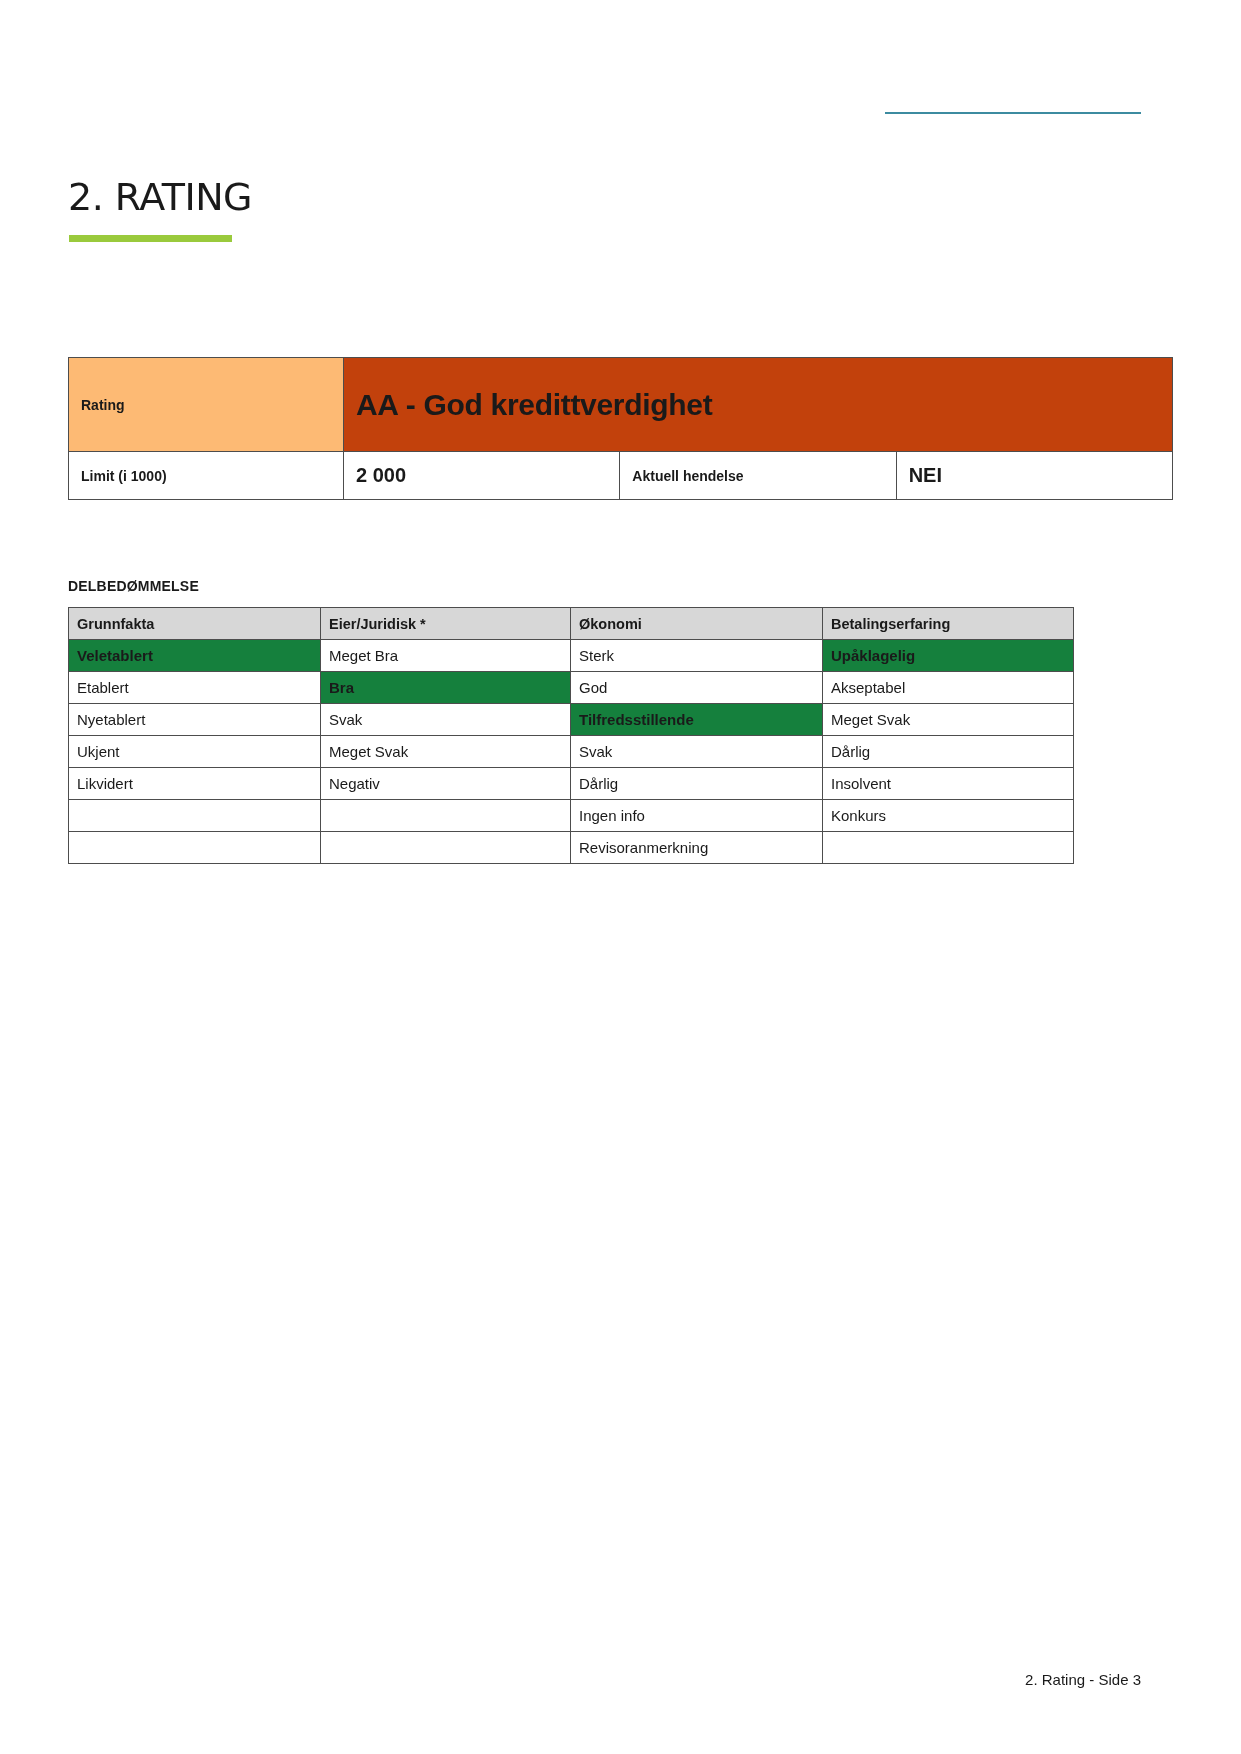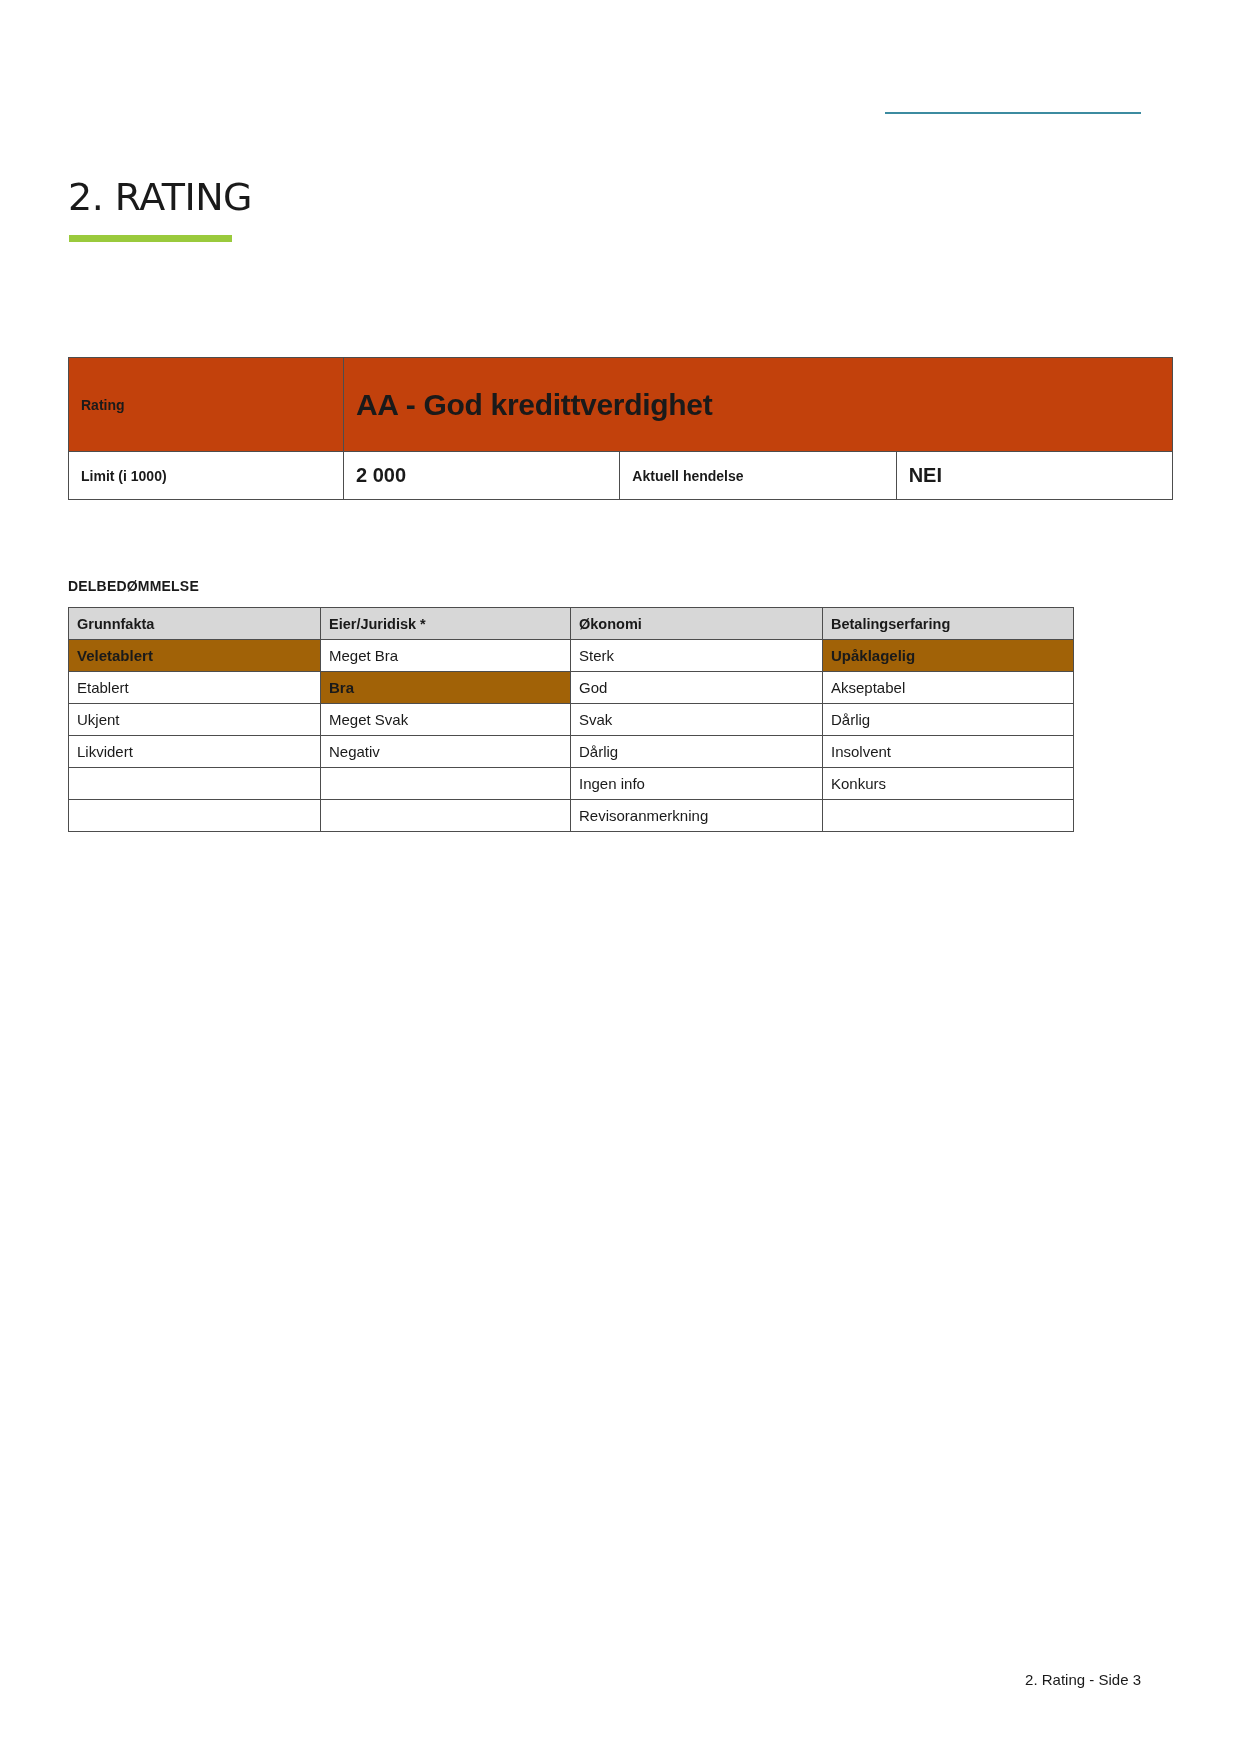--- a/index.html
+++ b/index.html
@@ -81,21 +81,21 @@
     width: 1105px;
     border-collapse: collapse;
     table-layout: fixed;
   }
   .rating-table td {
     border: 1px solid #4d4d4d;
     padding: 0 12px;
     vertical-align: middle;
   }
   .r-label {
-    background: #c2410c;
+    background: #fdba74;
     width: 250px;
     height: 93px;
     font-size: 14px;
     font-weight: bold;
   }
   .r-value {
     background: #c2410c;
     font-size: 30px;
     font-weight: bold;
     letter-spacing: -0.3px;
@@ -149,21 +149,21 @@
   .sub-table th {
     background: #d7d7d7;
     font-weight: bold;
     font-size: 14.5px;
   }
   .sub-table col.c1 { width: 252px; }
   .sub-table col.c2 { width: 250px; }
   .sub-table col.c3 { width: 252px; }
   .sub-table col.c4 { width: 251px; }
   td.hl {
-    background: #a16207;
+    background: #15803d;
     font-weight: bold;
   }
 
   
   .footer {
     position: absolute;
     bottom: 66px;
     right: 100px;
     font-size: 15px;
     color: #1a1a1a;
@@ -218,20 +218,26 @@
           <td>Sterk</td>
           <td class="hl">Upåklagelig</td>
         </tr>
         <tr>
           <td>Etablert</td>
           <td class="hl">Bra</td>
           <td>God</td>
           <td>Akseptabel</td>
         </tr>
         <tr>
+          <td>Nyetablert</td>
+          <td>Svak</td>
+          <td class="hl">Tilfredsstillende</td>
+          <td>Meget Svak</td>
+        </tr>
+        <tr>
           <td>Ukjent</td>
           <td>Meget Svak</td>
           <td>Svak</td>
           <td>Dårlig</td>
         </tr>
         <tr>
           <td>Likvidert</td>
           <td>Negativ</td>
           <td>Dårlig</td>
           <td>Insolvent</td>

